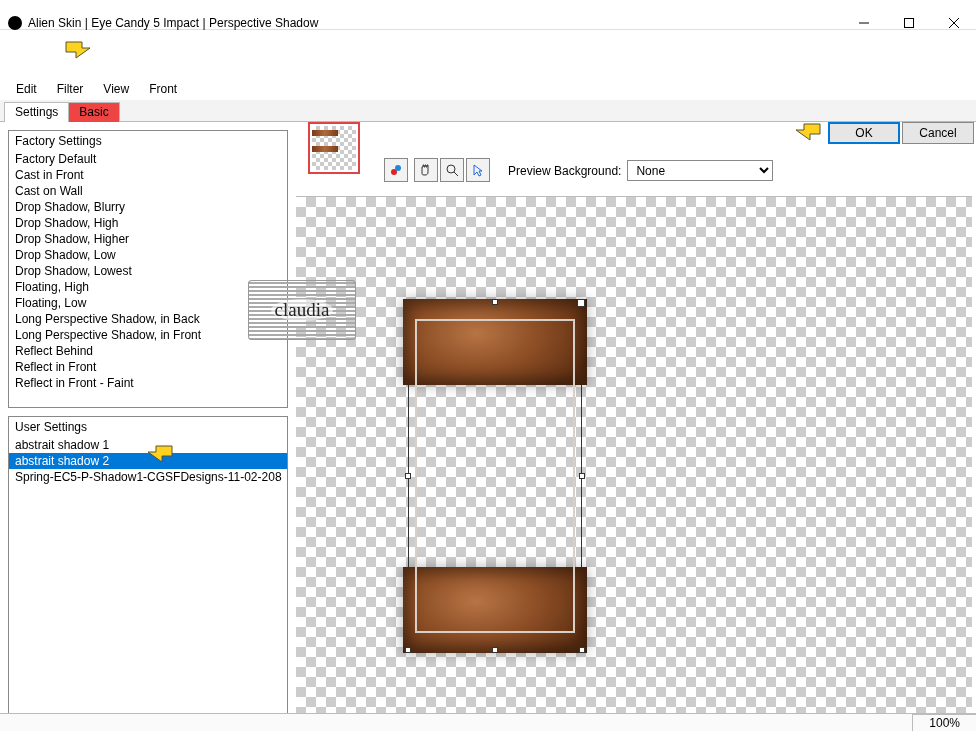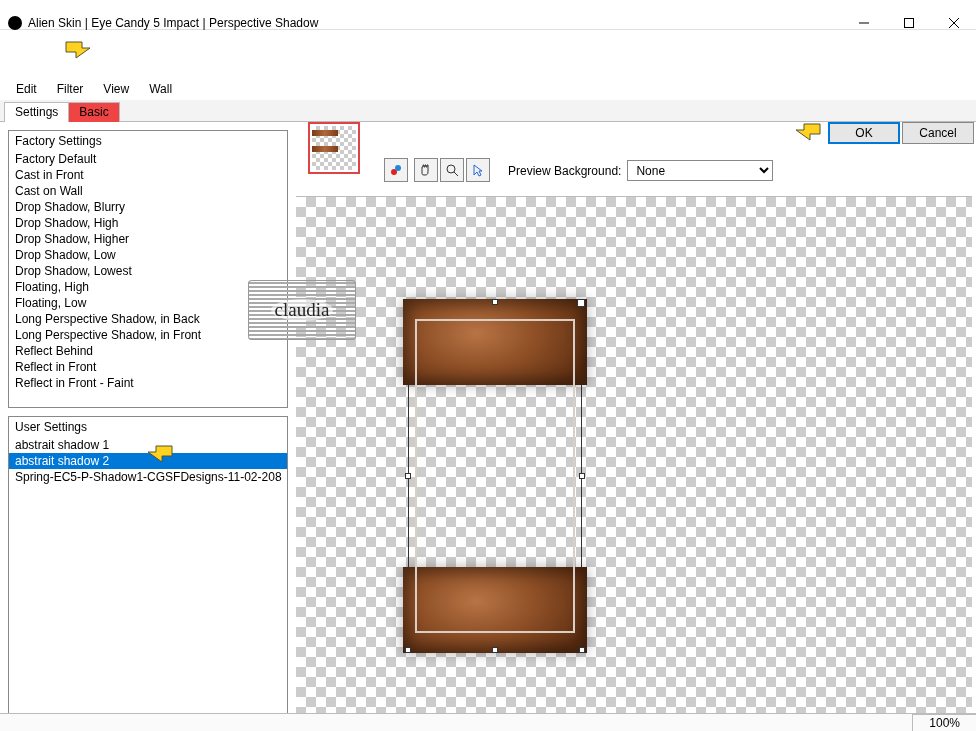--- a/index.html
+++ b/index.html
@@ -108,21 +108,21 @@
           <line x1="10" y1="0" x2="0" y2="10" stroke="#000"></line>
         </svg>
       </div>
   </div>
 </div>
 
 <div class="menubar">
   <div class="menuitem">Edit</div>
   <div class="menuitem">Filter</div>
   <div class="menuitem">View</div>
-  <div class="menuitem">Wall</div>
+  <div class="menuitem">Front</div>
 </div>
 <div class="pointer" style="left:64px; top:40px;">
   <svg viewBox="0 0 28 22">
       <path d="M2 2 L18 2 L18 8 L26 8 L12 18 L12 12 L2 12 Z" fill="#ffd21f" stroke="#553" stroke-width="1"></path>
     </svg>
 </div>
 
 <div class="tabrow">
   <div class="tab active">Settings</div>
   <div class="tab">Basic</div>

